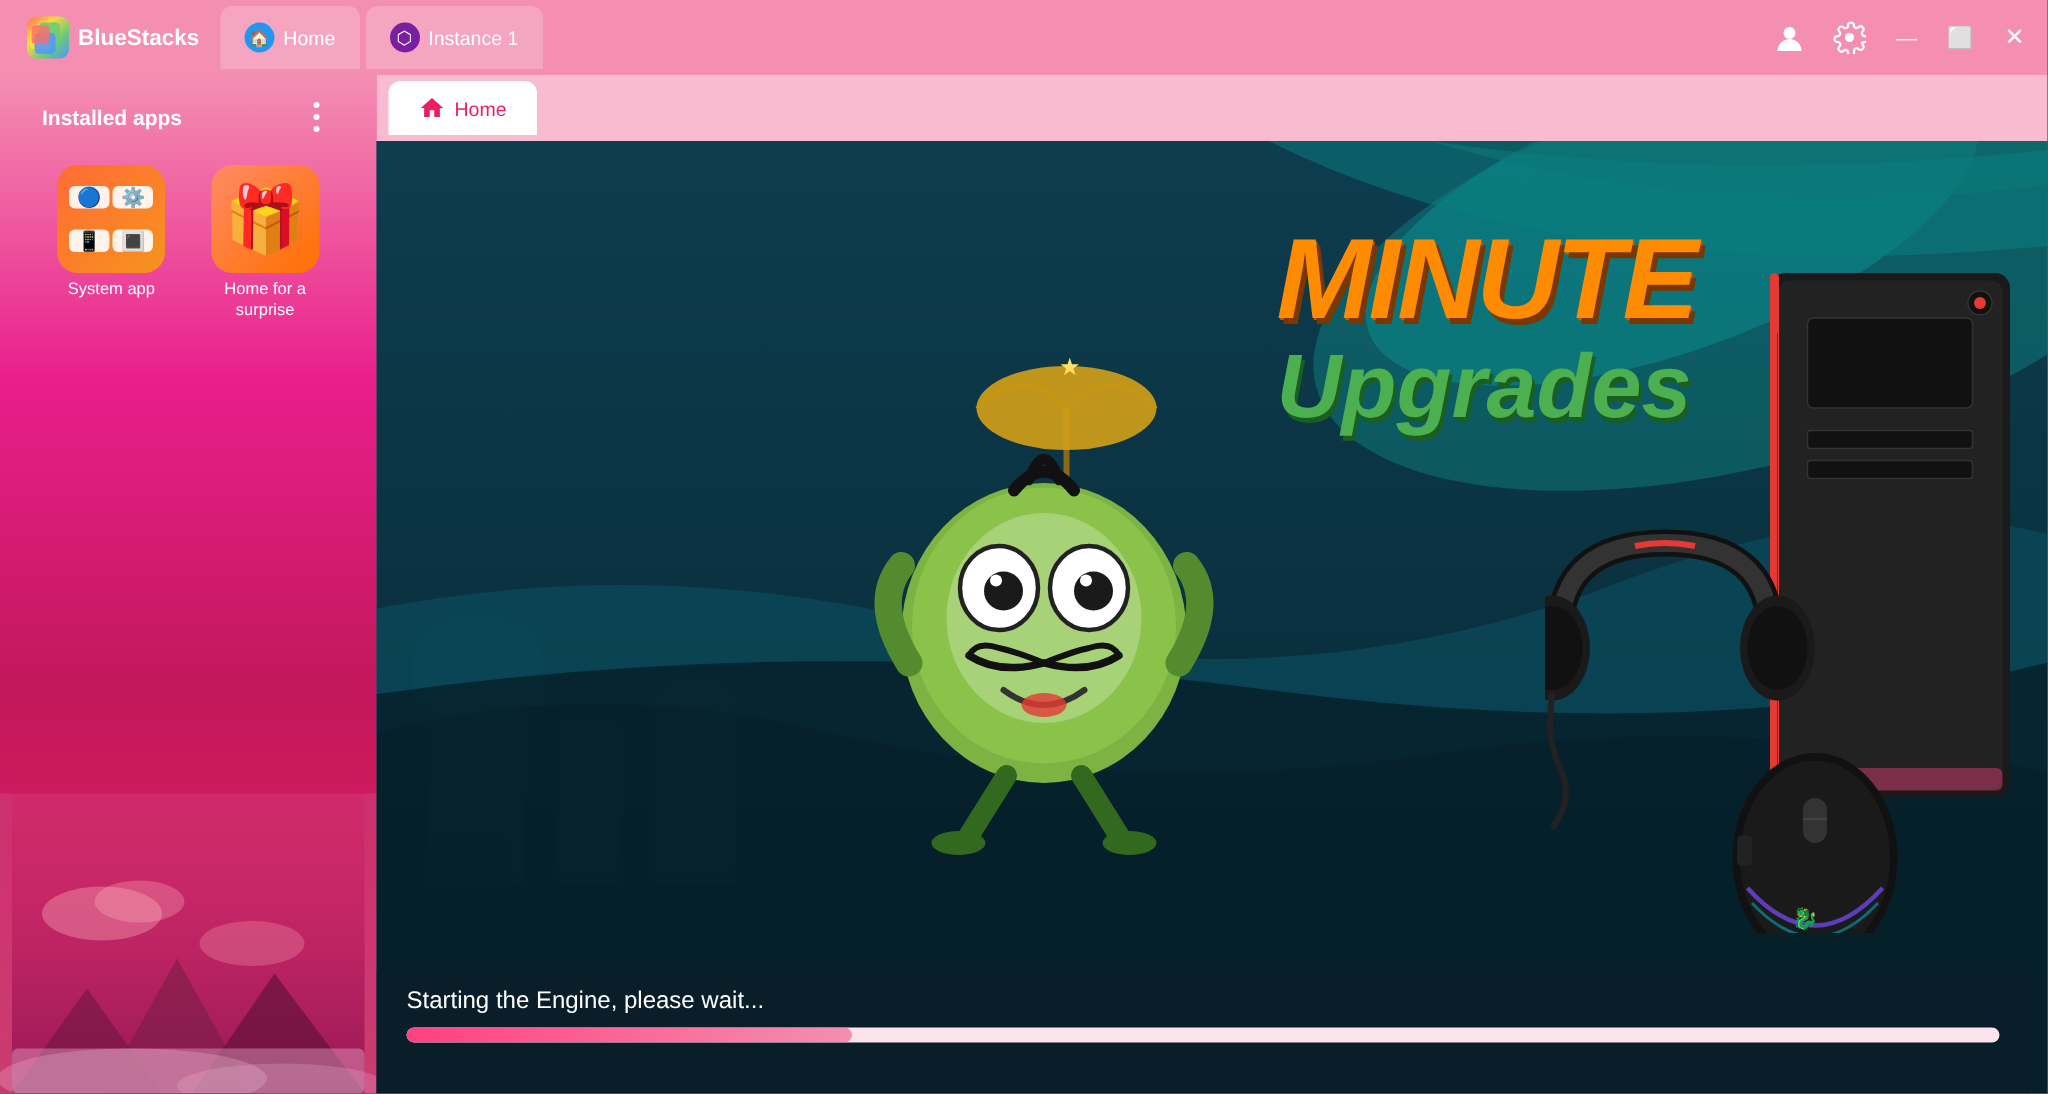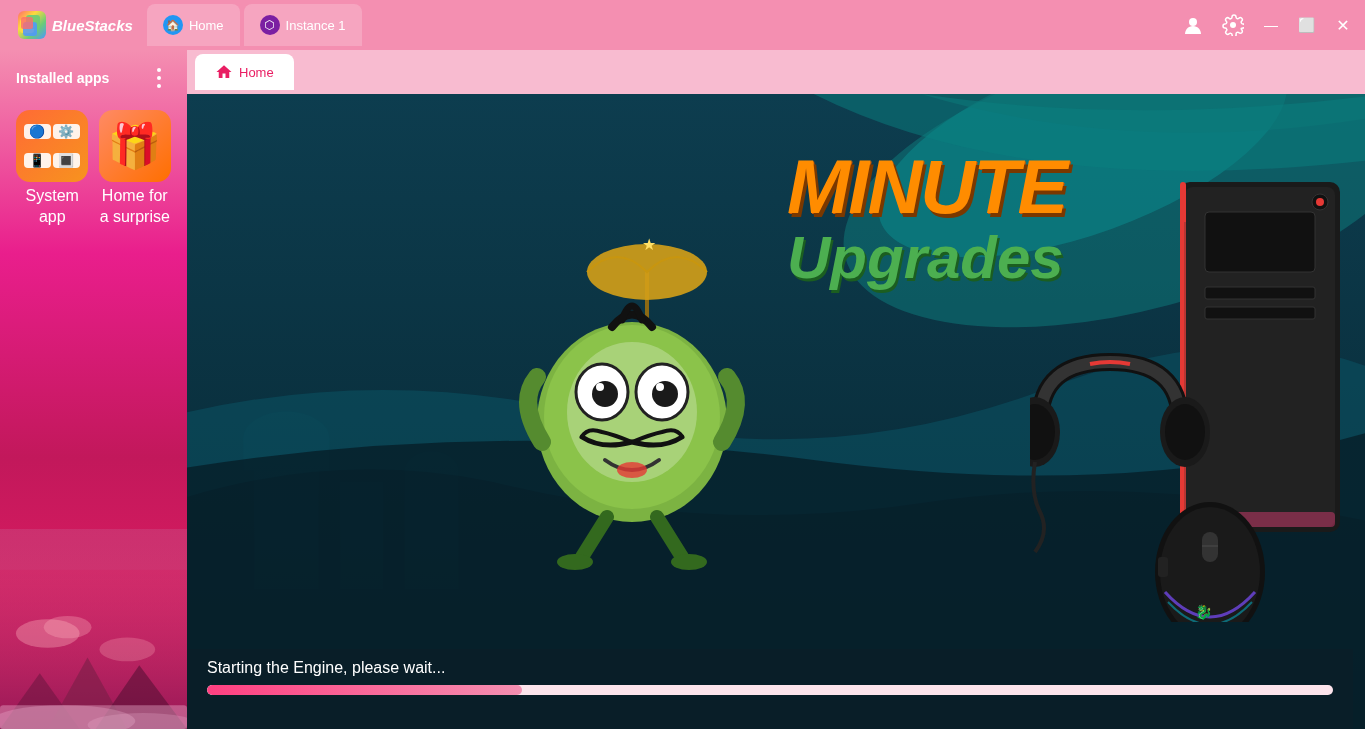--- a/index.html
+++ b/index.html
@@ -10,21 +10,20 @@
       display: flex;
       align-items: center;
       height: 50px;
       background: #f48fb1;
       padding: 0 8px;
       gap: 4px;
     }
     .title-bar-logo {
       display: flex; align-items: center; gap: 6px;
       padding: 0 10px;
-      font-style: italic;
     }
     .bs-logo {
       width: 28px; height: 28px;
       background: linear-gradient(135deg, #ff6b6b, #ffd93d, #6bcb77, #4d96ff);
       border-radius: 6px;
     }
     .bs-name {
       color: white; font-weight: 700; font-size: 15px;
     }
     .tab {
@@ -62,23 +61,23 @@
     }
 
     
     .main-layout {
       display: flex;
       height: calc(729px - 50px);
     }
 
     
     .sidebar {
-      width: 187px;
+      width: 251px;
       background: linear-gradient(180deg, #f48fb1 0%, #e91e8c 30%, #c2185b 60%, #d81b60 80%, #e91e63 100%);
-      padding: 12px 0;
+      padding: 12px 12px;
       flex-shrink: 0;
       position: relative;
       overflow: hidden;
     }
     .sidebar-bg {
       position: absolute; bottom: 0; left: 0; right: 0; height: 200px;
       background: linear-gradient(180deg, rgba(200,100,150,0.3), rgba(180,80,120,0.6));
     }
     .sidebar-header {
       display: flex; align-items: center; justify-content: space-between;
@@ -113,21 +112,21 @@
       display: grid; grid-template-columns: 1fr 1fr; gap: 2px; padding: 8px;
     }
     .sys-icon-cell {
       background: rgba(255,255,255,0.9); border-radius: 4px;
       display: flex; align-items: center; justify-content: center; font-size: 13px;
     }
     .app-icon-gift {
       background: linear-gradient(135deg, #ff8a65, #ff6f00);
     }
     .app-label {
-      color: white; font-size: 16px; text-align: center; line-height: 1.3;
+      color: white; font-size: 11px; text-align: center; line-height: 1.3;
     }
 
     
     .content-area {
       flex: 1;
       display: flex; flex-direction: column;
     }
 
     
     .second-tabbar {

